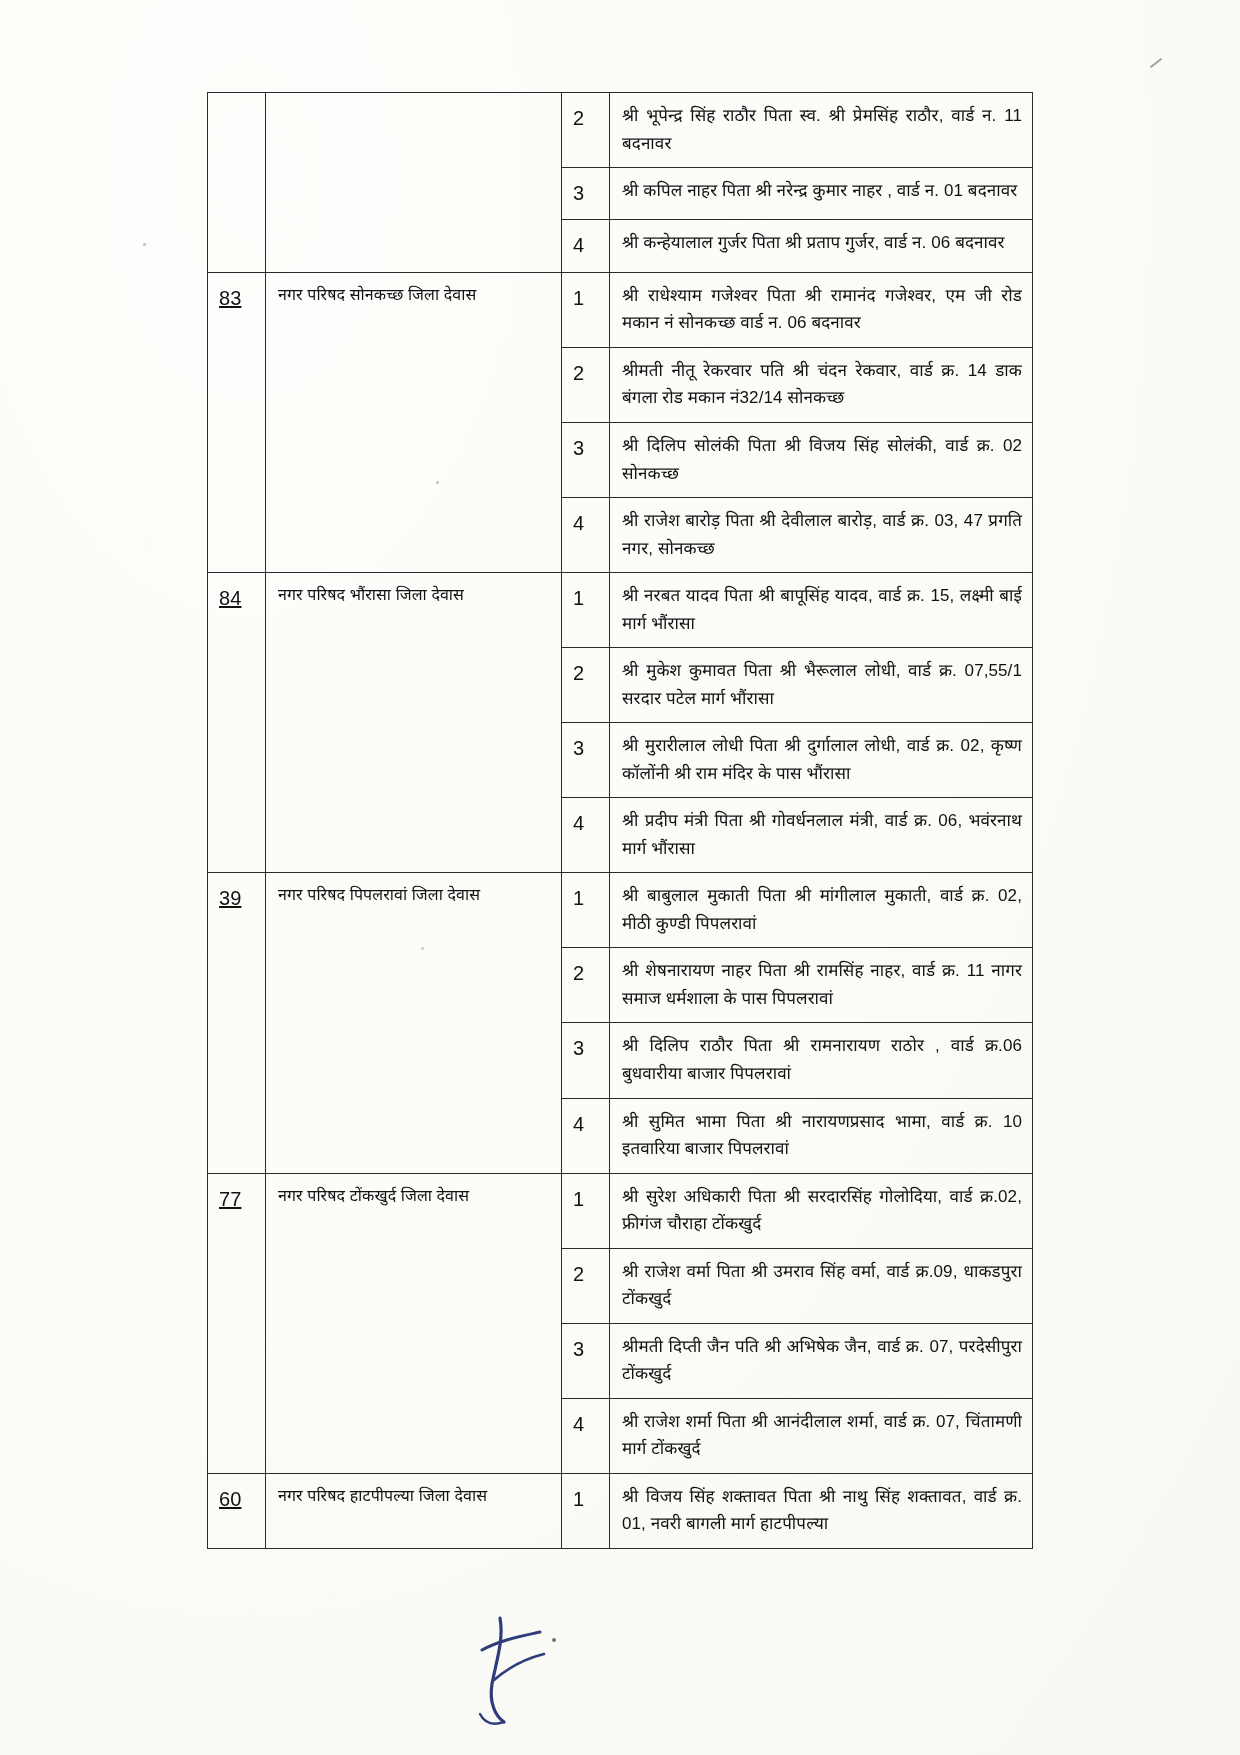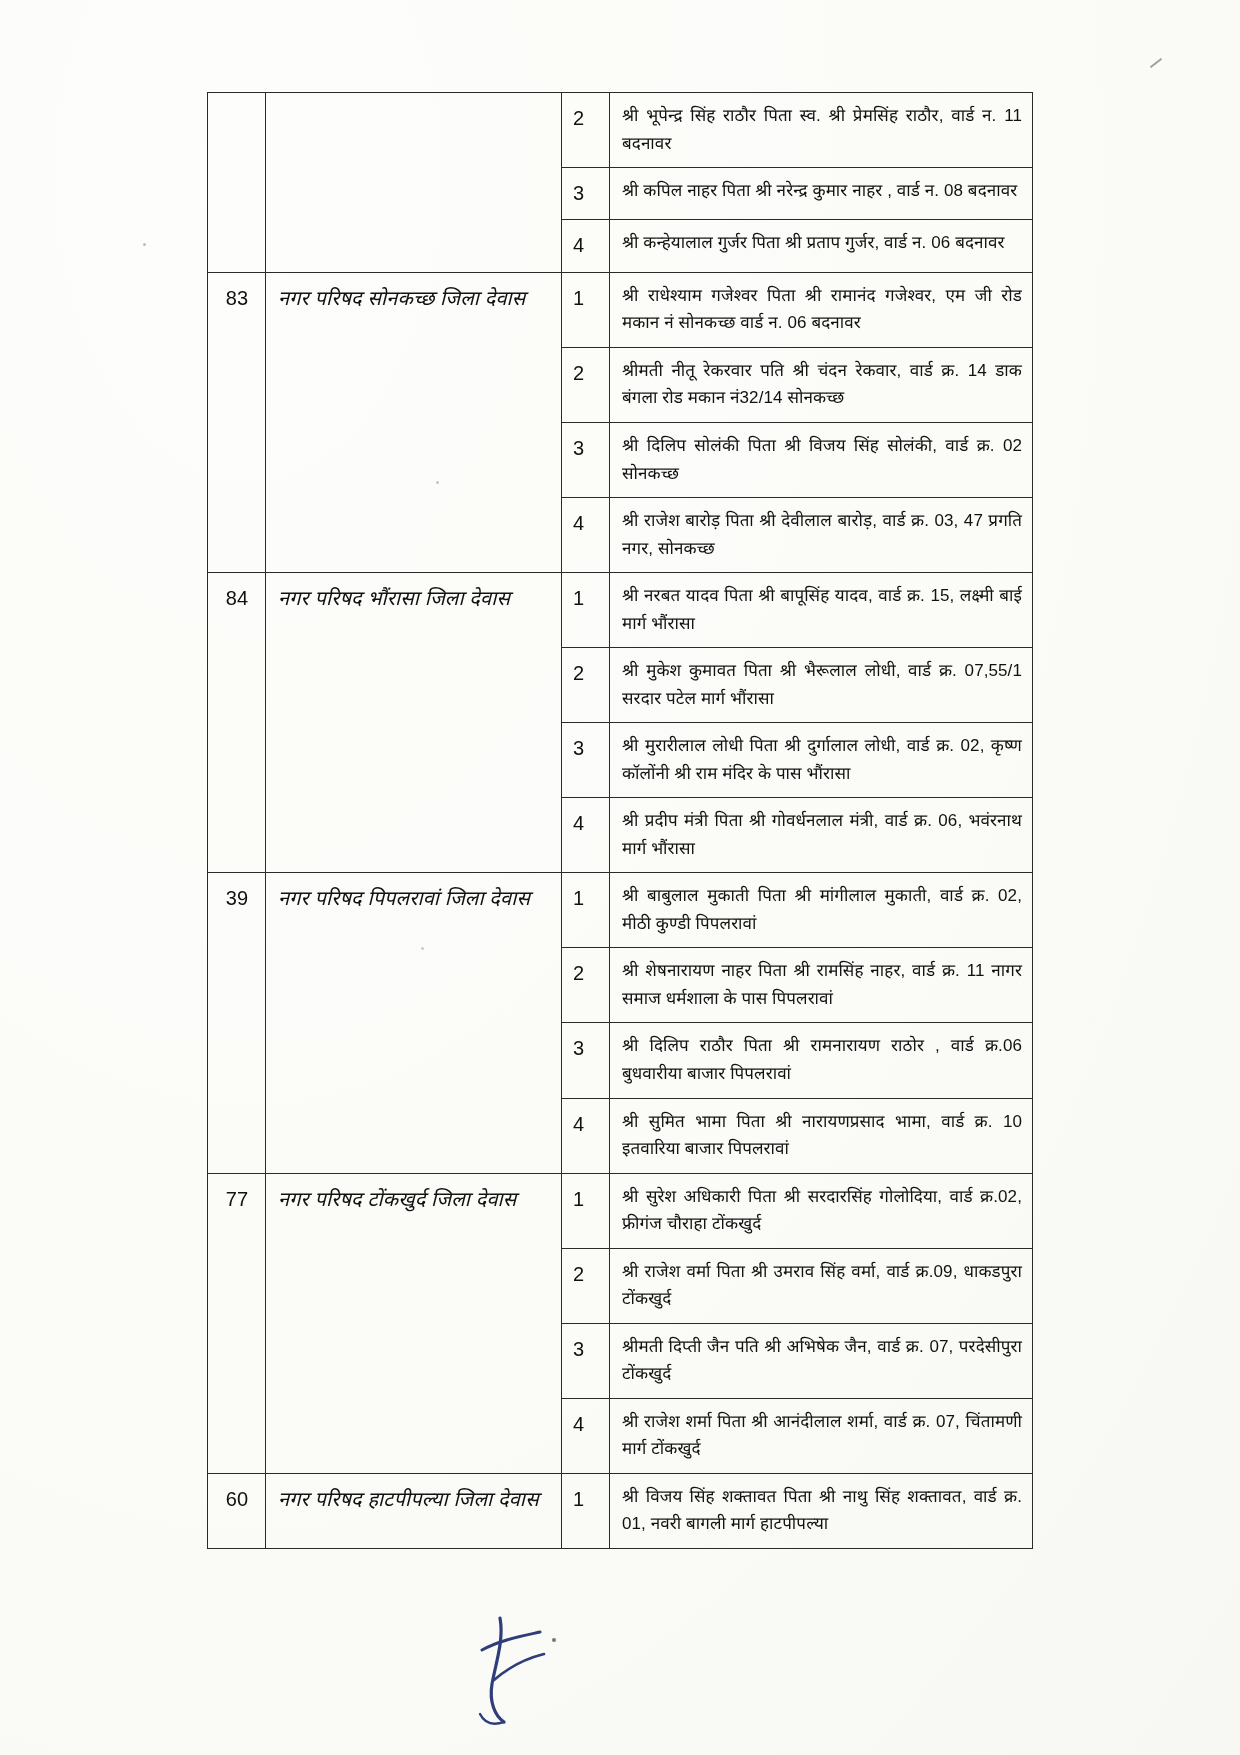--- a/index.html
+++ b/index.html
@@ -58,29 +58,29 @@
     line-height: 1.62;
     font-size: 17px;
     letter-spacing: .1px;
   }
   col.c-sno   { width: 58px; }
   col.c-body  { width: 296px; }
   col.c-idx   { width: 48px; }
   col.c-detail{ width: 423px; }
 
   td.sno {
-    text-align: center;
+    text-align: left;
     padding-left: 11px;
     font-size: 20px;
+    text-decoration: underline;
   }
   td.body-name {
     text-align: justify;
     text-align-last: left;
-    font-size: 20px;
-    font-style: italic;
+    font-size: 16px;
   }
   td.idx {
     text-align: left;
     padding-left: 11px;
     font-size: 20px;
   }
   td.detail {
     text-align: justify;
     text-align-last: left;
     hyphens: none;
@@ -157,21 +157,21 @@
     </colgroup>
     <tbody>
         <tr>
           <td class="sno blank spacer-cell" rowspan="3"></td>
           <td class="body-name blank spacer-cell" rowspan="3"></td>
           <td class="idx">2</td>
           <td class="detail">श्री भूपेन्द्र सिंह राठौर पिता स्व. श्री प्रेमसिंह राठौर,  वार्ड न. 11 बदनावर</td>
         </tr>
         <tr>
           <td class="idx">3</td>
-          <td class="detail">श्री कपिल नाहर पिता श्री नरेन्द्र कुमार नाहर ,  वार्ड न. 08 बदनावर</td>
+          <td class="detail">श्री कपिल नाहर पिता श्री नरेन्द्र कुमार नाहर ,  वार्ड न. 01 बदनावर</td>
         </tr>
         <tr>
           <td class="idx">4</td>
           <td class="detail">श्री कन्हेयालाल गुर्जर पिता श्री प्रताप गुर्जर,  वार्ड न. 06 बदनावर</td>
         </tr>
         <tr>
           <td class="sno" rowspan="4">83</td>
           <td class="body-name" rowspan="4">नगर परिषद सोनकच्छ जिला देवास</td>
           <td class="idx">1</td>
           <td class="detail">श्री राधेश्याम गजेश्वर पिता श्री  रामानंद गजेश्वर,  एम जी रोड मकान नं सोनकच्छ वार्ड न. 06 बदनावर</td>

